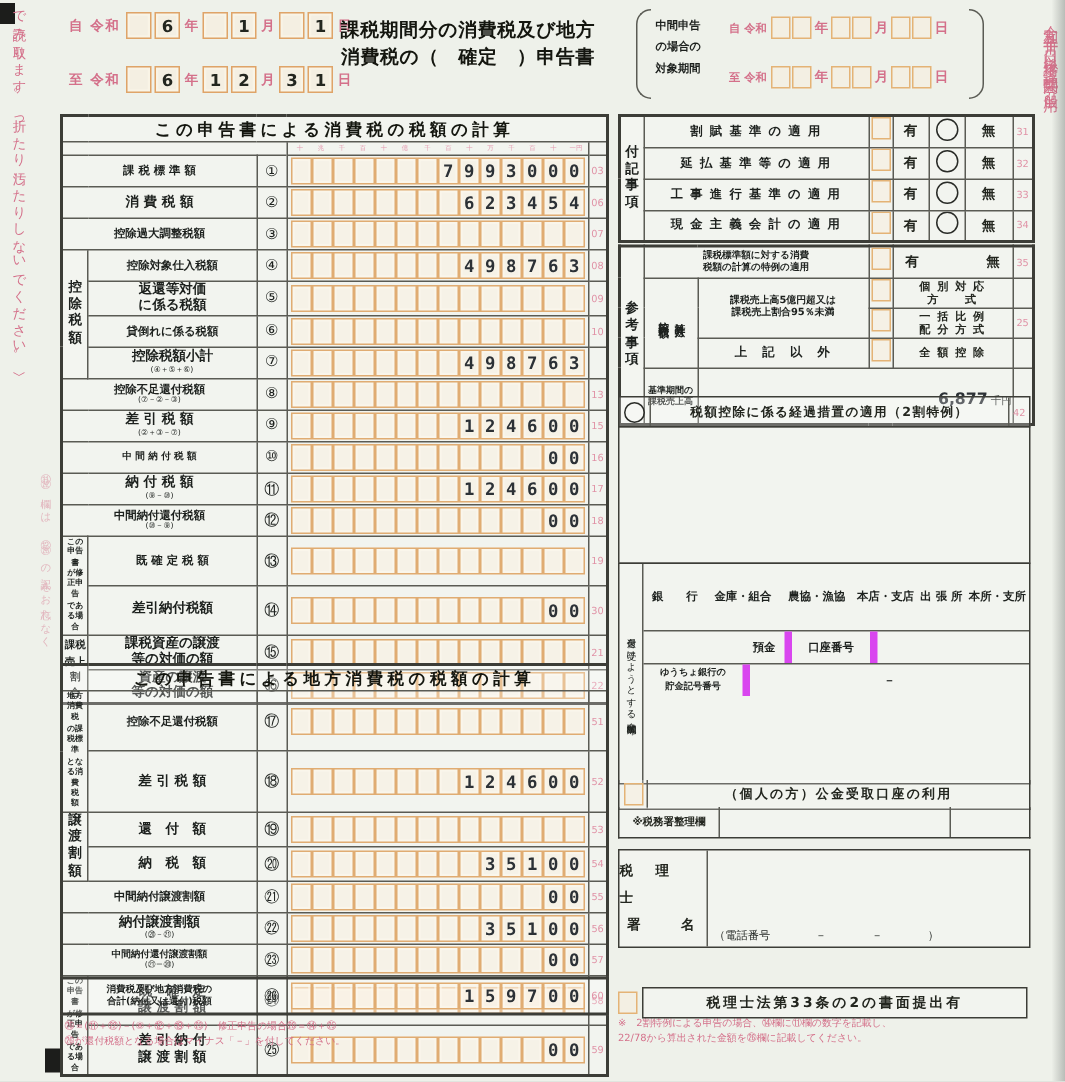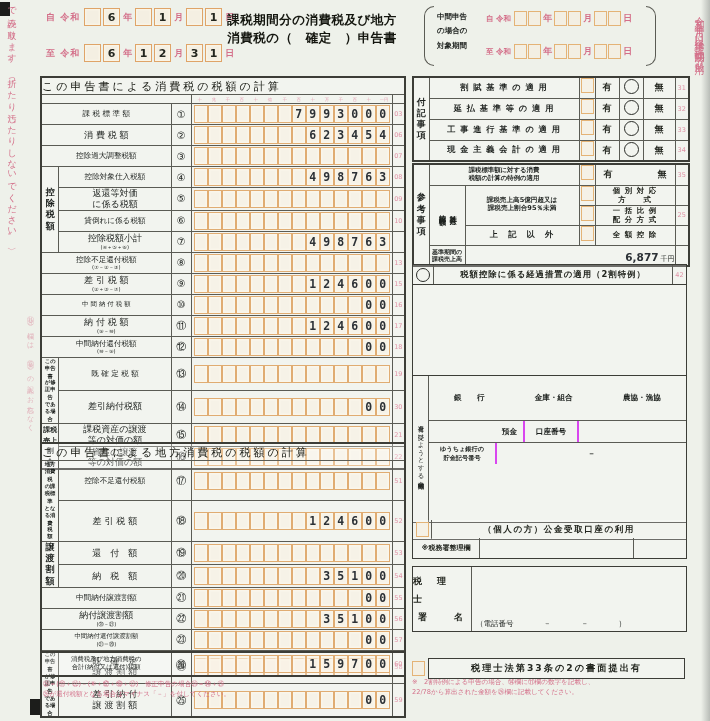--- a/index.html
+++ b/index.html
@@ -25,31 +25,31 @@
   .paren.r{right:14px;border-left:none;border-radius:0 12px 12px 0;}
   #interim .ilabels{position:absolute;left:13px;top:6px;font-size:7.5px;font-weight:bold;line-height:1.9;color:#1d211e;}
   .idaterow{position:absolute;left:62px;display:flex;align-items:center;gap:1px;font-size:7.5px;font-weight:bold;}
   .idaterow .era{color:#d4708a;margin-right:2px;}
   .ibox{width:11px;height:13px;border:1px solid #e4b376;background:rgba(249,238,218,.4);}
   
   .tblwrap{position:absolute;overflow:visible;}
   table.formtbl{border-collapse:collapse;table-layout:fixed;background:rgba(255,255,255,.25);}
   table.formtbl{border:2px solid #3c3d37;}
   table.formtbl td{border:1px solid #5a5b54;padding:0;overflow:hidden;}
-  td.sec-title{font-size:11px;font-weight:normal;text-align:left;letter-spacing:3px;height:16px;color:#14160f;}
+  td.sec-title{font-size:11px;font-weight:bold;text-align:center;letter-spacing:3px;height:16px;color:#14160f;}
   tr.scale-row td{height:8px;border-bottom:none;}
   .scale-cells{display:flex;justify-content:space-between;padding:0 2px;}
   .scale-ch{font-size:5px;color:#e49ab0;transform:scale(.85);line-height:1;width:12px;text-align:center;}
   td.grp{text-align:center;vertical-align:middle;background:rgba(255,255,255,.1);}
   .gl{text-align:center;color:#1d211e;font-weight:bold;}
   .gv .gl{font-size:9px;line-height:1.25;}
   .gm .gl{font-size:5.6px;line-height:1.3;transform:scale(.95);}
   .gm2 .gl{font-size:7px;line-height:1.5;}
   td.lbl{position:relative;text-align:center;vertical-align:middle;}
-  td.lbl .ll{font-weight:normal;color:#1d211e;line-height:1.2;}
+  td.lbl .ll{font-weight:bold;color:#1d211e;line-height:1.2;}
   td.lbl .frm{font-size:5.8px;color:#1d211e;line-height:1.1;transform:scale(.9);}
   .s9 .ll{font-size:9px;}
   .s8 .ll{font-size:7.6px;}
   .s7 .ll{font-size:6.4px;}
   td.lbl.arrowed::before{content:"▶";position:absolute;left:-10px;top:35%;font-size:6px;color:#d4708a;}
   td.num{text-align:center;font-size:10px;color:#1d211e;vertical-align:middle;}
   .cells{display:flex;justify-content:space-between;padding:0 2px;}
   .cell{width:12px;height:16px;border:1px solid #e0ac72;background:rgba(250,240,221,.45);
         box-shadow:inset 0 0 0 1.5px rgba(252,247,236,.65);
         display:inline-flex;align-items:center;justify-content:center;
@@ -72,21 +72,21 @@
   .rowbox{display:flex;align-items:stretch;}
   .brd{border:1.4px solid #3c3d37;background:rgba(255,255,255,.25);}
   
   .ref-grid{display:flex;}
   .ref-v{width:15px;border-right:1px solid #5a5b54;display:flex;align-items:center;justify-content:center;}
   .ref-v span{writing-mode:vertical-rl;font-size:6.4px;color:#1d211e;letter-spacing:.5px;}
   .ref-rows{flex:1;display:flex;flex-direction:column;}
   .rrow{border-bottom:1px solid #5a5b54;display:flex;align-items:stretch;}
   .rrow:last-child{border-bottom:none;}
   .rcell{display:flex;align-items:center;justify-content:center;font-size:7.6px;font-weight:bold;color:#1d211e;}
-  .vline{border-left:2px solid #d946ef;}
+  .vline{border-left:5px solid #d946ef;}
   .banklist{display:flex;flex-direction:row;justify-content:space-around;line-height:1.1;}
   
   #zeirishi .zlbl{width:58px;border-right:1px solid #5a5b54;display:flex;flex-direction:column;
       align-items:center;justify-content:center;font-size:9px;font-weight:bold;letter-spacing:3px;line-height:2;}
   #zeirishi .zr{flex:1;display:flex;flex-direction:column;}
   #zeirishi .phone{margin-top:auto;font-size:7.5px;padding:2px 4px;color:#1d211e;}
   .lawrow{display:flex;align-items:center;gap:3px;}
   .lawrow .btxt{flex:1;text-align:center;font-size:9.2px;font-weight:bold;letter-spacing:2px;padding:3px 0;}
   
   .foot{position:absolute;font-size:6.6px;color:#d4708a;line-height:1.5;transform-origin:left top;}
@@ -1048,21 +1048,21 @@
           <div>配 分 方 式</div>
         </td>
         <td class="code">25</td>
       </tr>
       <tr style="height:19px;">
         <td class="nlbl">上　記　以　外</td>
         <td class="obox-td"><span class="obox"></span></td>
         <td class="opt">全 額 控 除</td>
         <td class="code"></td>
       </tr>
-      <tr style="height:20px;">
+      <tr style="height:38px;">
         <td class="nlbl" style="font-size:6px;letter-spacing:0;">
           <div>基準期間の</div>
           <div>課税売上高</div>
         </td>
         <td class="val" colspan="3">
           <span class="bignum">6,877</span><span class="unit2">千円</span>
         </td>
         <td class="code"></td>
       </tr>
     </tbody>
@@ -1082,20 +1082,25 @@
     <div class="ref-grid" style="height:100%;">
       <div class="ref-v">
           <span>還付を受けようとする金融機関等</span>
         </div>
       <div class="ref-rows">
         <div class="rrow" style="height:44px;">
           <div class="rcell banklist" style="flex:1.2;">
             <div>銀　　行</div>
             <div>金庫・組合</div>
             <div>農協・漁協</div>
+          </div>
+          <div class="rcell banklist" style="flex:1;">
+            <div>本店・支店</div>
+            <div>出 張 所</div>
+            <div>本所・支所</div>
           </div>
         </div>
         <div class="rrow" style="height:21px;">
           <div class="rcell" style="width:88px;justify-content:flex-end;padding-right:6px;">預金</div>
           <div class="rcell vline" style="width:52px;">口座番号</div>
           <div class="rcell vline" style="flex:1;"></div>
         </div>
         <div class="rrow" style="height:21px;">
           <div class="rcell" style="width:66px;flex-direction:column;font-size:6.2px;line-height:1.3;">
             <div>ゆうちょ銀行の</div>

